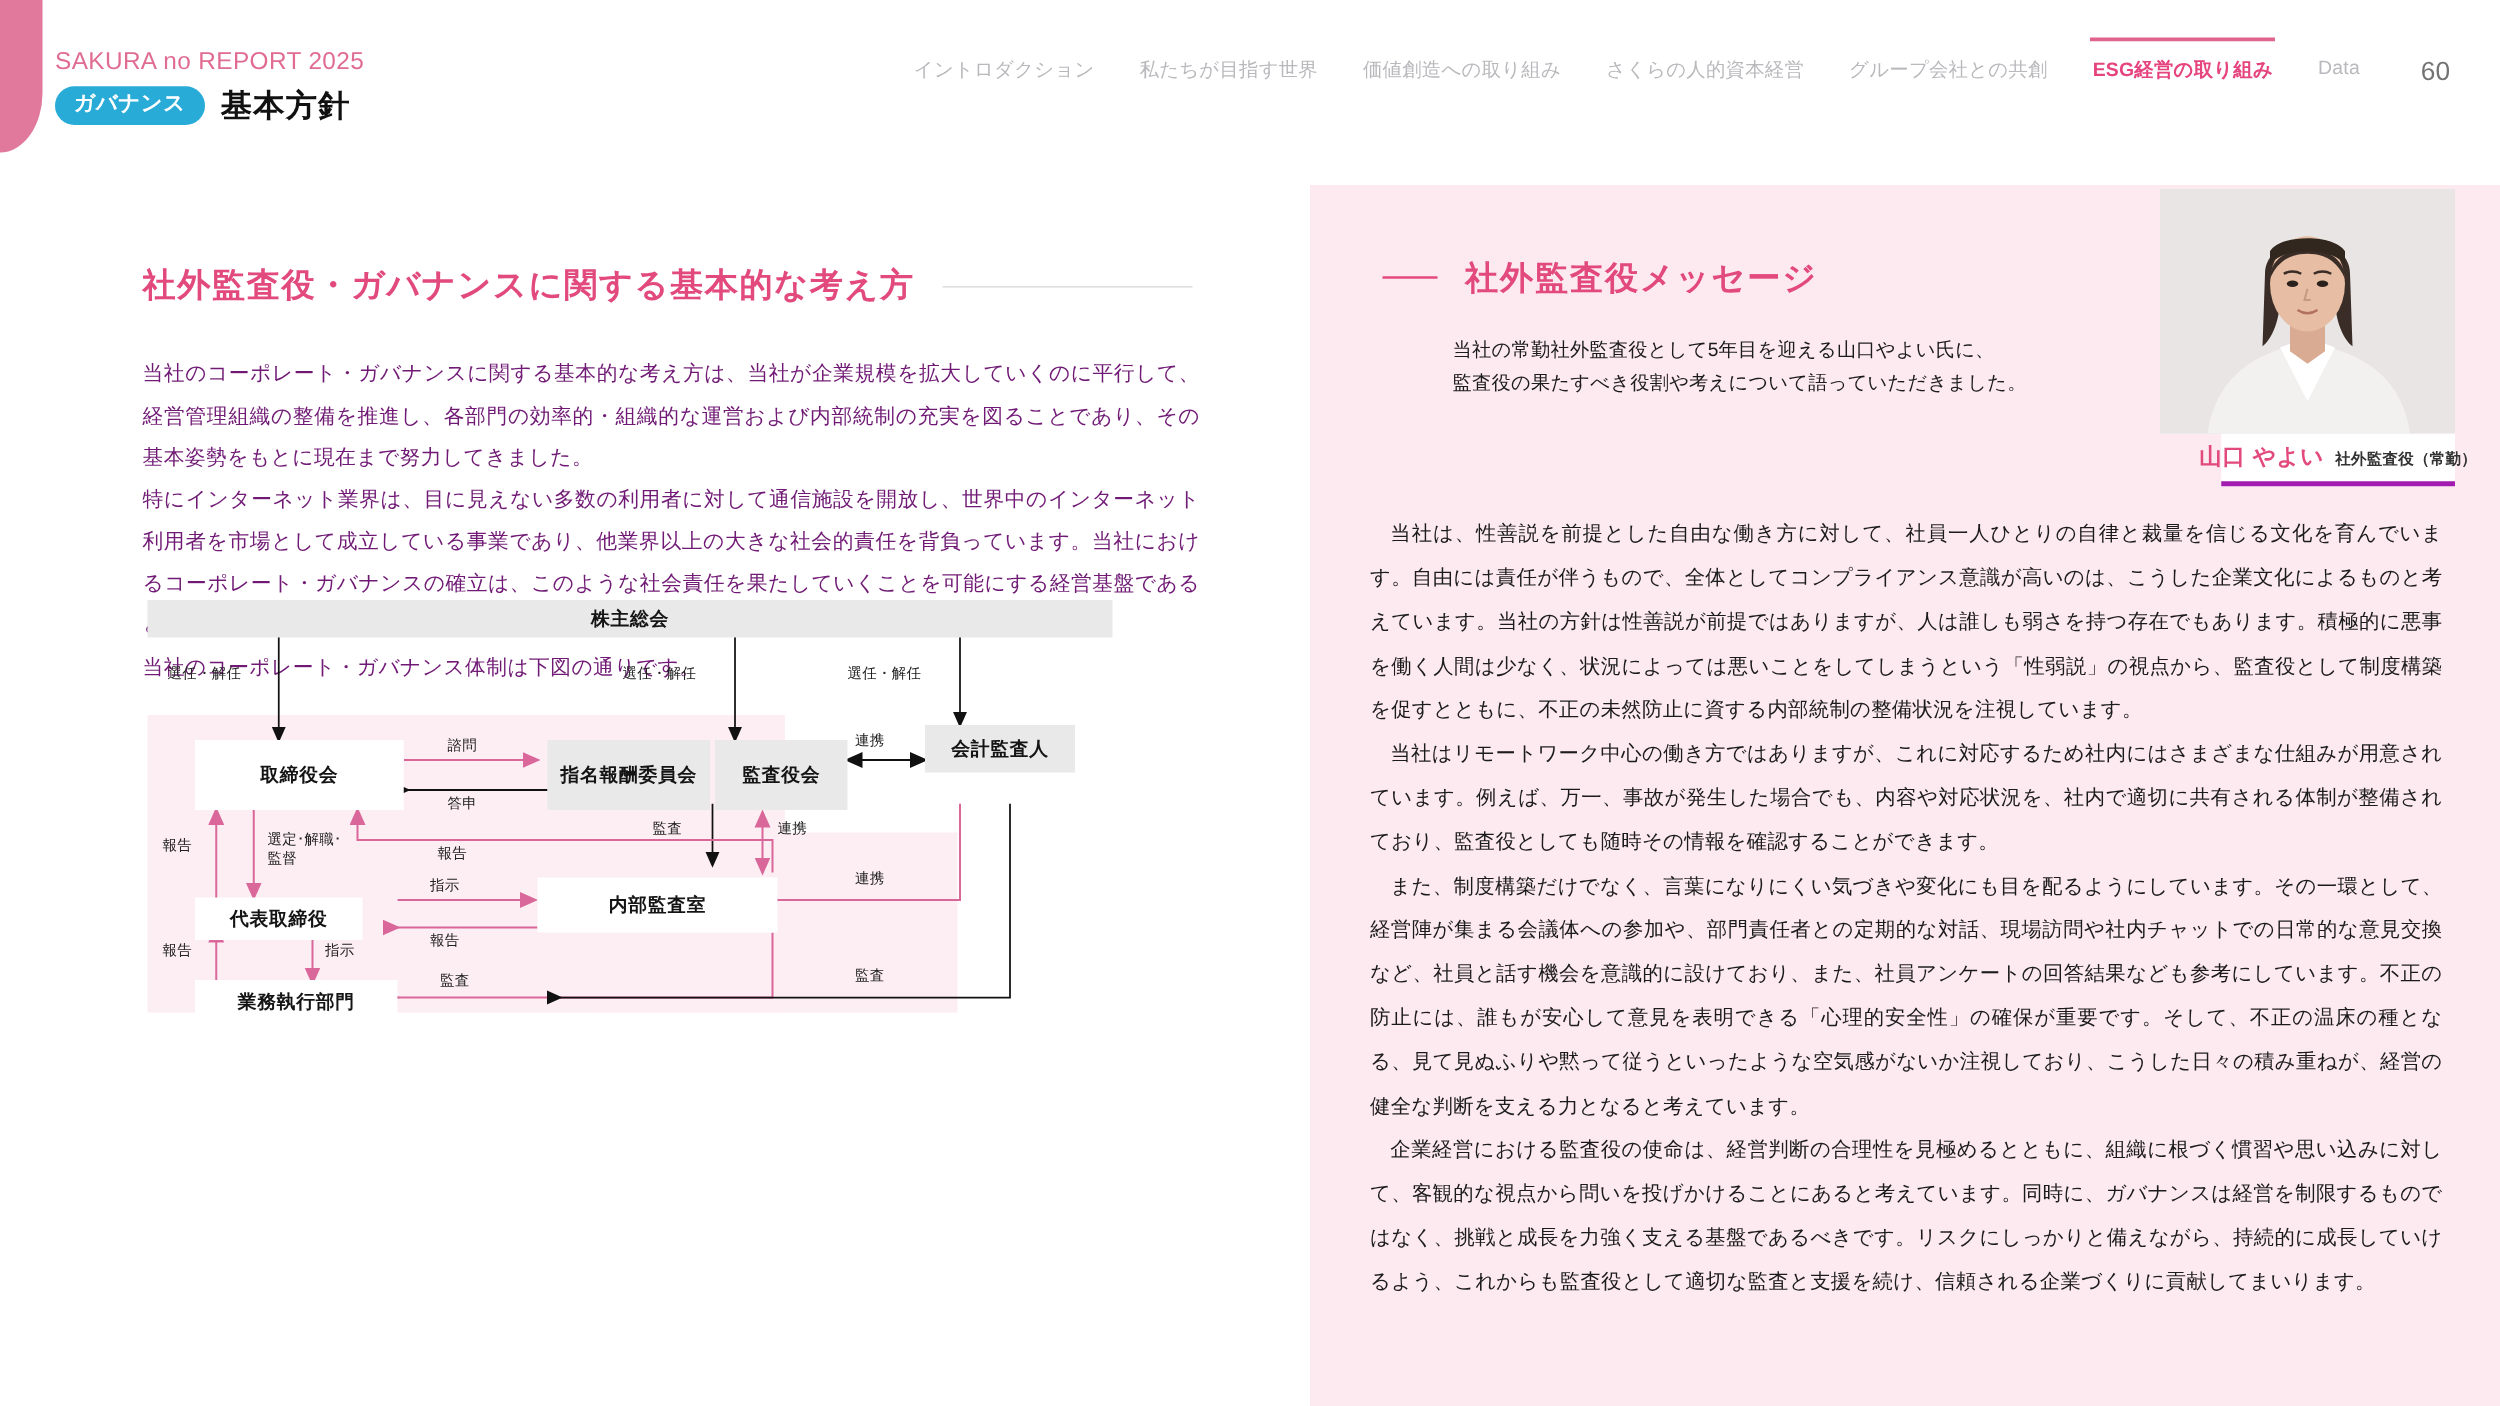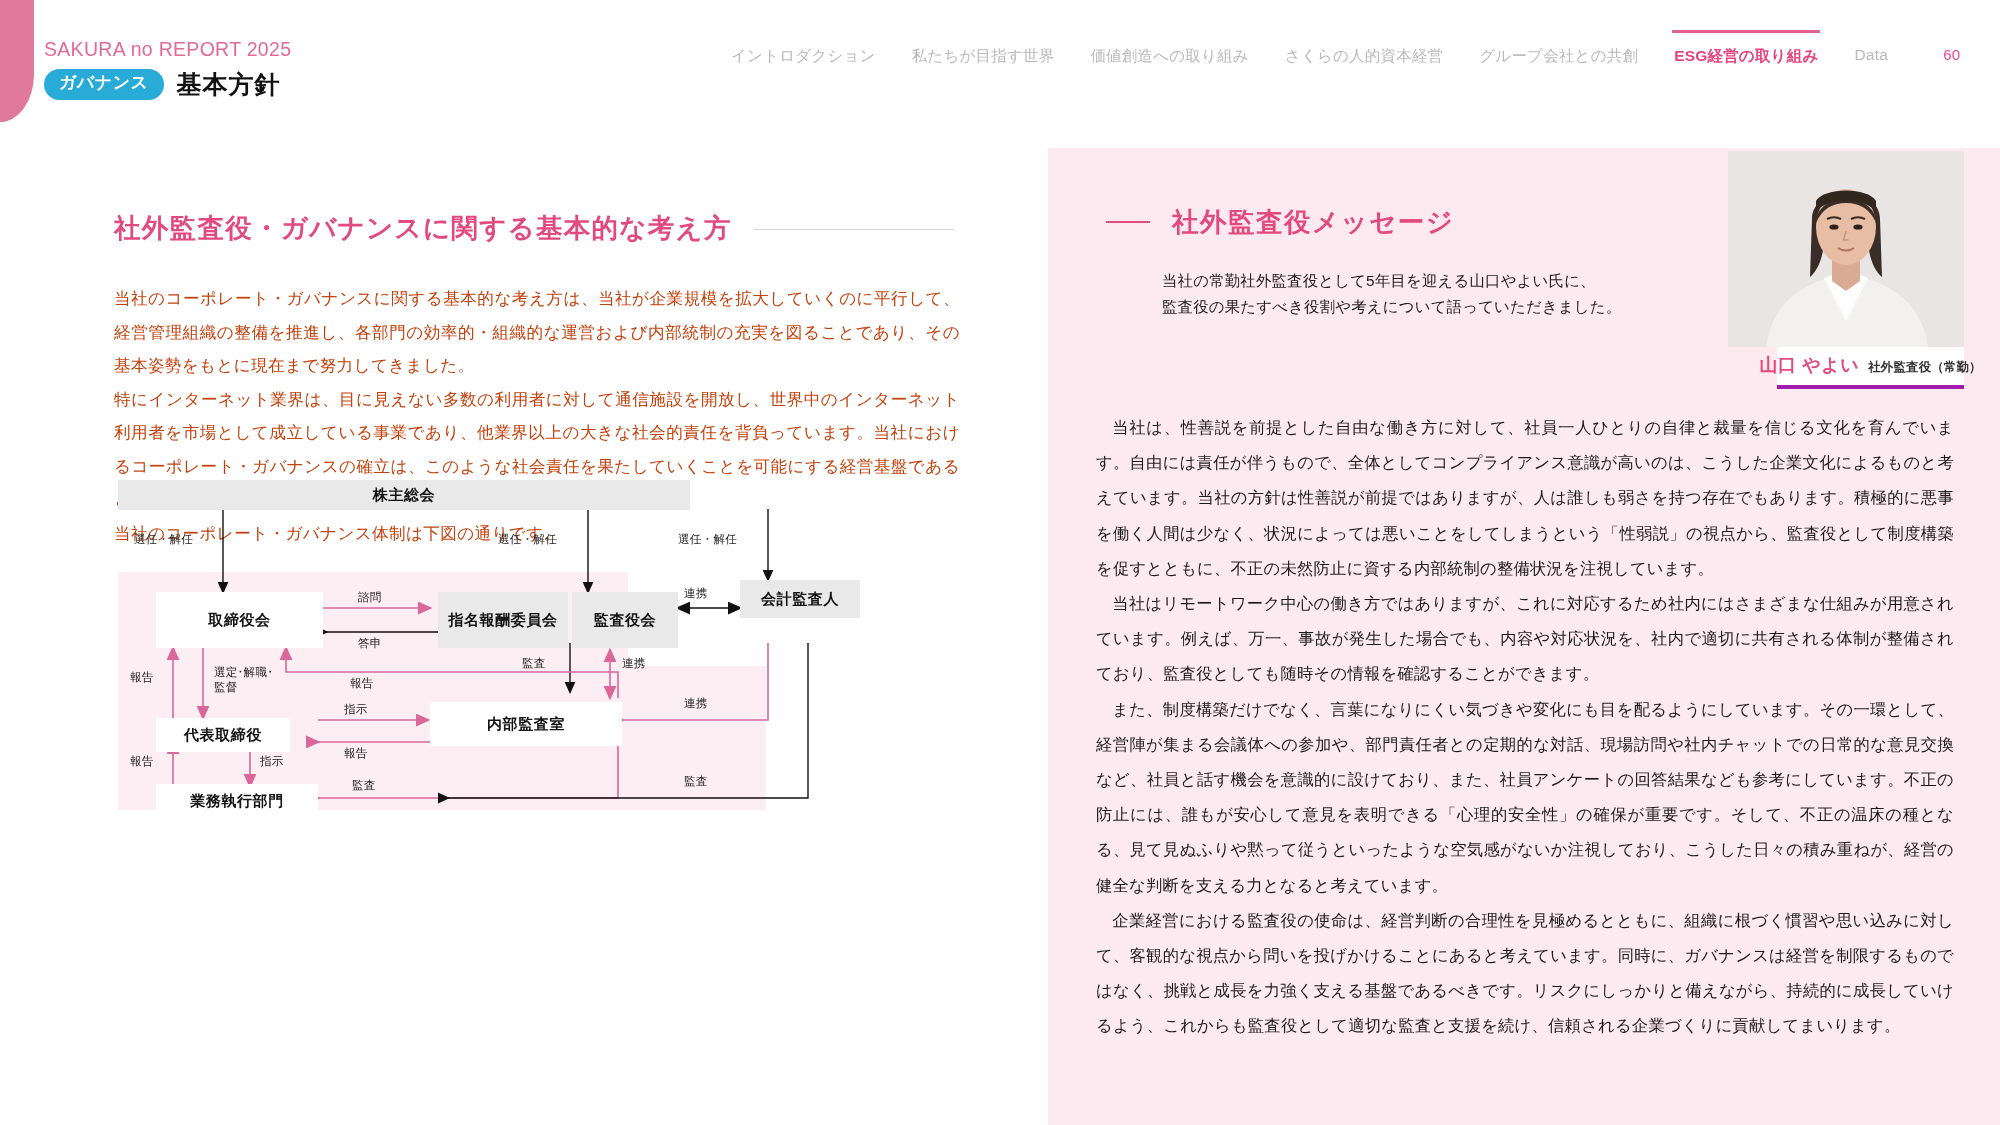--- a/index.html
+++ b/index.html
@@ -100,22 +100,22 @@
     position: absolute;
     left: 14px; right: 14px;
     top: -10px;
     height: 3px;
     background: #e0628e;
   }
   .page-num {
     position: absolute;
     right: 40px;
     top: 46px;
-    font-size: 15px;
-    color: #ec4899;
+    font-size: 21px;
+    color: #737373;
   }
 
   
   .left-col {
     position: absolute;
     left: 0; top: 122px;
     width: 1040px;
     height: 1003px;
   }
   .sec-head {
@@ -141,21 +141,21 @@
     margin-top: 3px;
   }
 
   .body-text {
     position: absolute;
     left: 114px;
     top: 160px;
     width: 846px;
     font-size: 16.6px;
     line-height: 33.5px;
-    color: #c2410c;
+    color: #701a75;
     letter-spacing: 0.35px;
     text-align: justify;
   }
   .body-text p { margin: 0; }
 
   
   .diagram {
     position: absolute;
     left: 118px;
     top: 358px;
@@ -379,21 +379,21 @@
 
         <line x1="132" y1="262" x2="132" y2="306" stroke="#d9679a" stroke-width="1.6" marker-end="url(#apk)"></line>
 
         <path d="M500,266 L500,318 L200,318" fill="none" stroke="#d9679a" stroke-width="1.6" marker-end="url(#apk-s)"></path>
 
         <path d="M650,163 L650,240 L504,240" fill="none" stroke="#d9679a" stroke-width="1.6" marker-end="url(#apk-s)"></path>
 
         <path d="M690,163 L690,318 L330,318" fill="none" stroke="#111111" stroke-width="1.4" marker-end="url(#abk-s)"></path>
       </svg>
 
-      <div class="dg-box dg-gray" style="left:0px; top:0px; width:572px; height:30px;">株主総会</div>
+      <div class="dg-box dg-gray" style="left:0px; top:0px; width:772px; height:30px;">株主総会</div>
 
       <div class="dg-box dg-white" style="left:38px; top:112px; width:167px; height:56px;">取締役会</div>
 
       <div class="dg-box dg-gray" style="left:320px; top:112px; width:130px; height:56px;">指名報酬委員会</div>
 
       <div class="dg-box dg-gray" style="left:454px; top:112px; width:106px; height:56px;">監査役会</div>
 
       <div class="dg-box dg-gray" style="left:622px; top:100px; width:120px; height:38px;">会計監査人</div>
 
       <div class="dg-box dg-white" style="left:38px; top:238px; width:134px; height:34px;">代表取締役</div>

